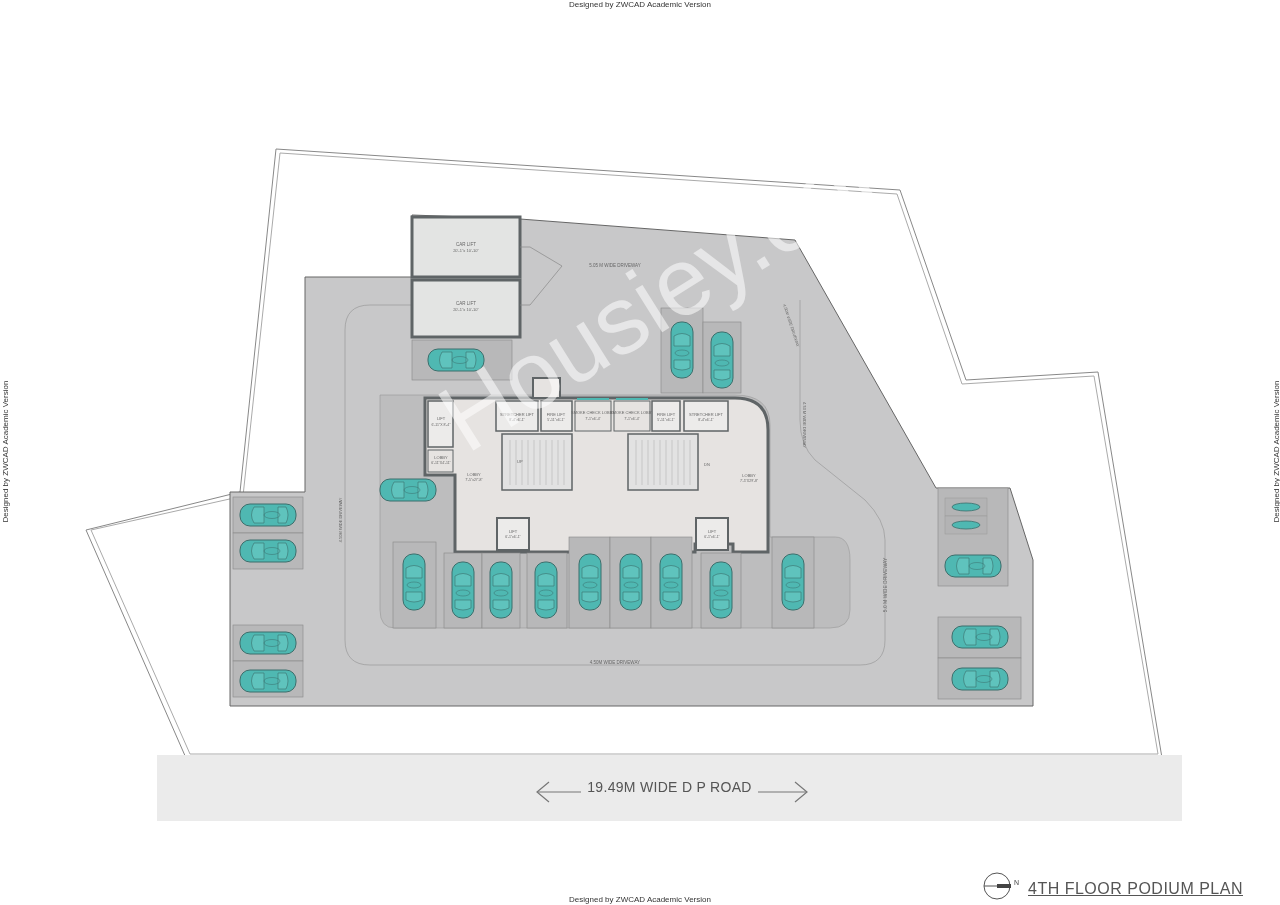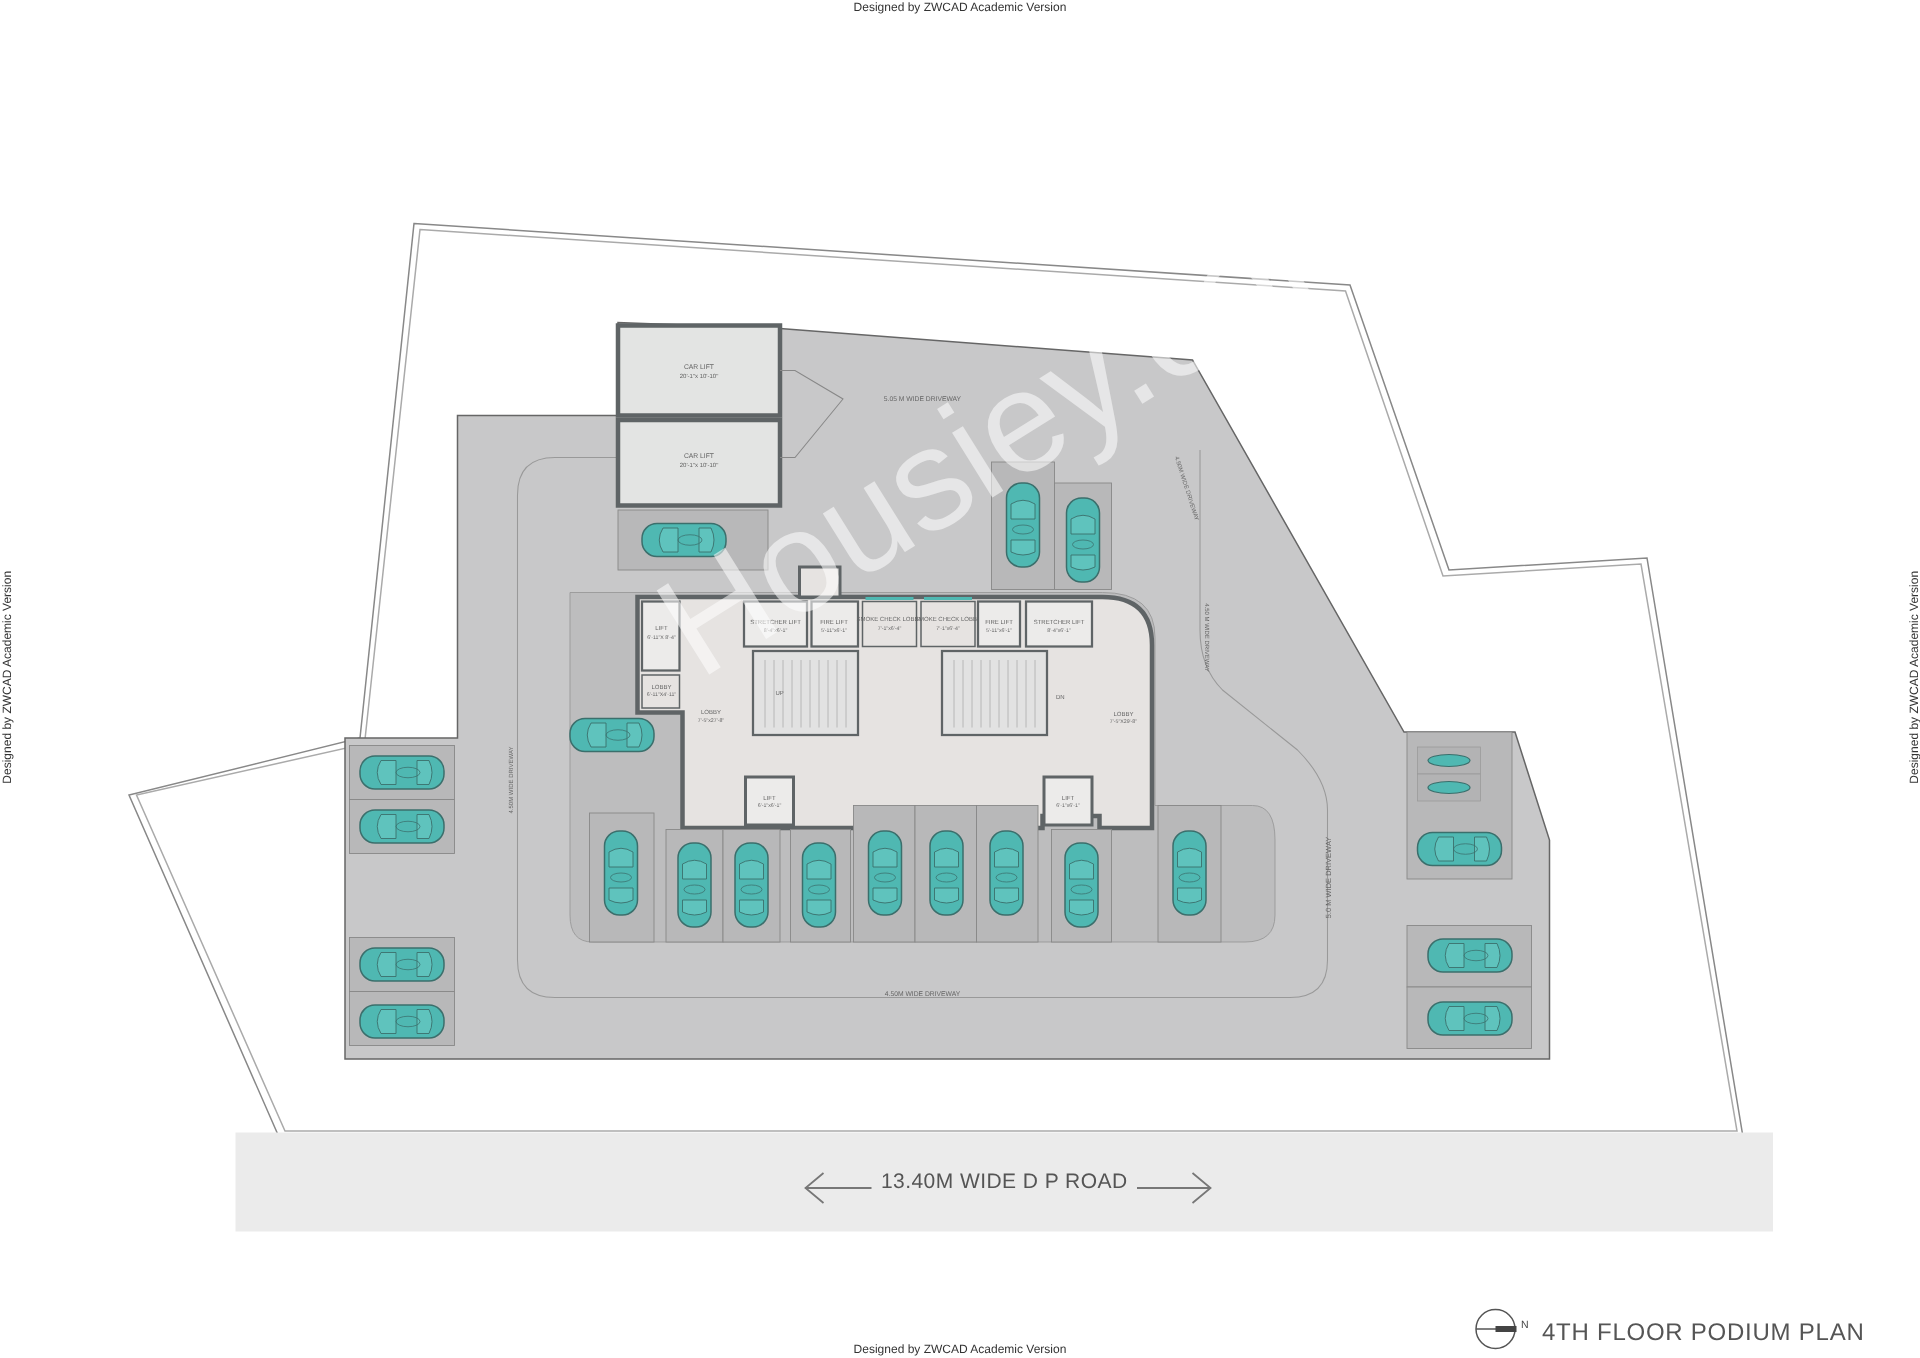--- a/index.html
+++ b/index.html
@@ -6,21 +6,21 @@
   body{width:1280px;height:905px;position:relative;overflow:hidden;font-family:"Liberation Sans",sans-serif;}
   .wm{position:absolute;font-size:8px;color:#333;font-family:"Liberation Sans",sans-serif;white-space:nowrap;}
   .wm-top{top:0;left:0;width:1280px;text-align:center;}
   .wm-bottom{top:895px;left:0;width:1280px;text-align:center;}
   .wm-left{left:-75px;top:447px;transform:rotate(-90deg);width:160px;text-align:center;}
   .wm-right{left:1196px;top:447px;transform:rotate(-90deg);width:160px;text-align:center;}
   svg#plan{position:absolute;left:0;top:0;}
   .road{position:absolute;left:157px;top:755px;width:1025px;height:66px;background:#ebebeb;}
   .road-label{position:absolute;left:0;top:24px;width:100%;text-align:center;font-size:14px;color:#555;letter-spacing:0.3px;}
   .road-label span{background:#ebebeb;padding:0 6px;}
-  .title{position:absolute;left:1028px;top:880px;font-size:16px;color:#555;letter-spacing:0.5px;white-space:nowrap;}
+  .title{position:absolute;left:1028px;top:880px;font-size:16px;color:#555;letter-spacing:0.5px;white-space:nowrap;text-decoration:underline;}
   .north{position:absolute;left:983px;top:871px;}
   .lbl{font-family:"Liberation Sans",sans-serif;fill:#666;}
   .brand{position:absolute;left:420px;top:380px;font-size:96px;color:rgba(255,255,255,0.55);transform:rotate(-32deg);transform-origin:left top;font-family:"Liberation Sans",sans-serif;white-space:nowrap;pointer-events:none;}
 </style>
 </head>
 <body>
 
 <div class="wm wm-top">Designed by ZWCAD Academic Version</div>
 <div class="wm wm-bottom">Designed by ZWCAD Academic Version</div>
 <div class="wm wm-left">Designed by ZWCAD Academic Version</div>
@@ -198,21 +198,21 @@
 
 <div class="brand">Housiey.com</div>
 
 <div class="road">
   <svg width="1025" height="66" style="position:absolute;left:0;top:0;">
     <line x1="380" y1="37" x2="430" y2="37" stroke="#777" stroke-width="1.2"></line>
     <polyline points="392,27 380,37 392,47" fill="none" stroke="#777" stroke-width="1.2"></polyline>
     <line x1="597" y1="37" x2="650" y2="37" stroke="#777" stroke-width="1.2"></line>
     <polyline points="638,27 650,37 638,47" fill="none" stroke="#777" stroke-width="1.2"></polyline>
   </svg>
-  <div class="road-label"><span>13.40M WIDE D P ROAD</span></div>
+  <div class="road-label"><span>19.49M WIDE D P ROAD</span></div>
 </div>
 
 <svg class="north" width="42" height="30">
   <circle cx="14" cy="15" r="13" fill="none" stroke="#555" stroke-width="1"></circle>
   <line x1="1" y1="15" x2="27" y2="15" stroke="#555" stroke-width="1"></line>
   <rect x="14" y="13" width="14" height="4" fill="#444"></rect>
   <text x="31" y="14" font-size="7" fill="#444" font-family="Liberation Sans, sans-serif">N</text>
 </svg>
 <div class="title">4TH FLOOR PODIUM PLAN</div>
 

